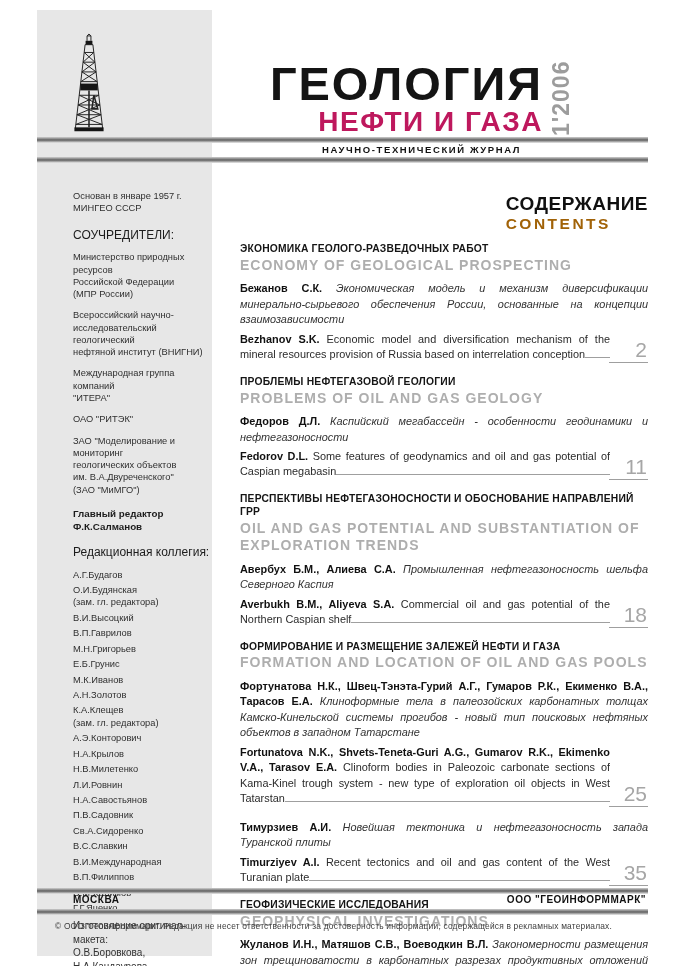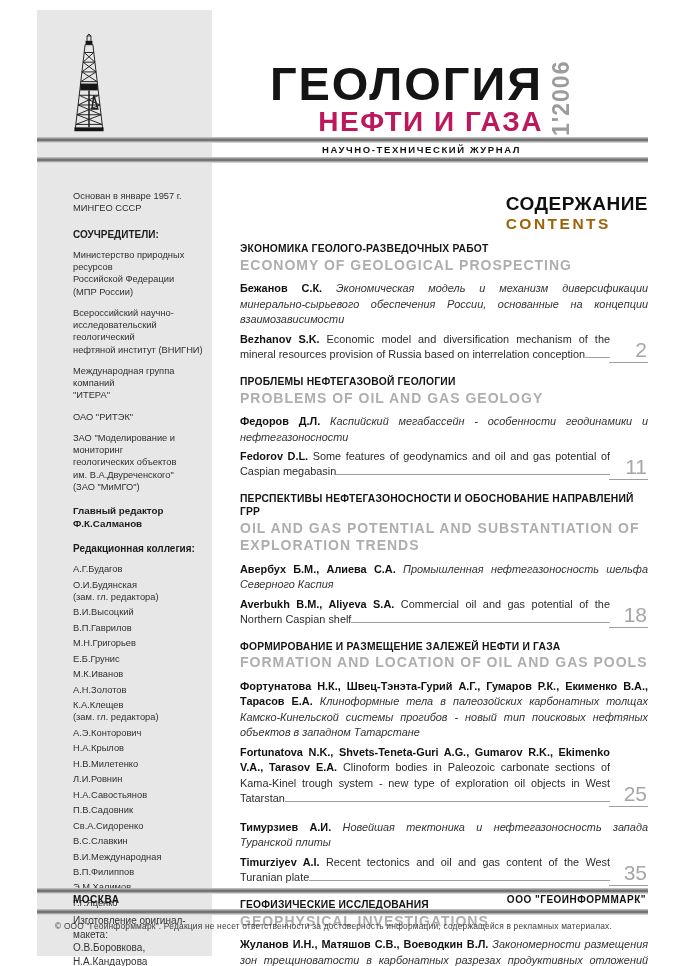--- a/index.html
+++ b/index.html
@@ -18,21 +18,21 @@
          transform:rotate(180deg);font-size:23px;font-weight:bold;color:#9c9c9c;letter-spacing:1px;}
 
   .hbar{position:absolute;left:37px;width:611px;height:6px;
         background:linear-gradient(to bottom,#cfcfcf,#5f5f5f 50%,#ececec);}
   .bar1{top:137px}.bar2{top:157px}.bar3{top:888px}.bar4{top:909px}
   .subtitle{position:absolute;top:144px;left:322px;font-size:9.5px;font-weight:bold;
             letter-spacing:1.6px;color:#111;white-space:nowrap;}
 
   .sidebar{position:absolute;left:73px;top:190px;width:138px;font-size:9.3px;line-height:1.32;color:#2f2f2f;}
   .founded{margin-bottom:13px;}
-  .side-head{font-weight:bold;margin-bottom:8px;font-size:10px;color:#1c1c1c;}
+  .side-head{font-weight:normal;margin-bottom:8px;font-size:12px;color:#1c1c1c;}
   .side-item{margin-bottom:9px;white-space:pre-line;}
   .chief{margin:12px 0 11px;}
   .chief div{font-weight:bold;font-size:9.8px;color:#1c1c1c;}
   .board div{margin-bottom:3.2px;white-space:pre-line;}
   .small-block{margin-top:5px;font-size:10px;line-height:1.35;color:#333;}
 
   .toc{position:absolute;left:240px;top:194px;width:408px;}
   .toc-head{text-align:right;margin-bottom:10px;}
   .toc-head .inner{display:inline-block;text-align:left;}
   .toc-ru{font-size:19px;font-weight:bold;letter-spacing:.5px;color:#101010;line-height:1.1;}

